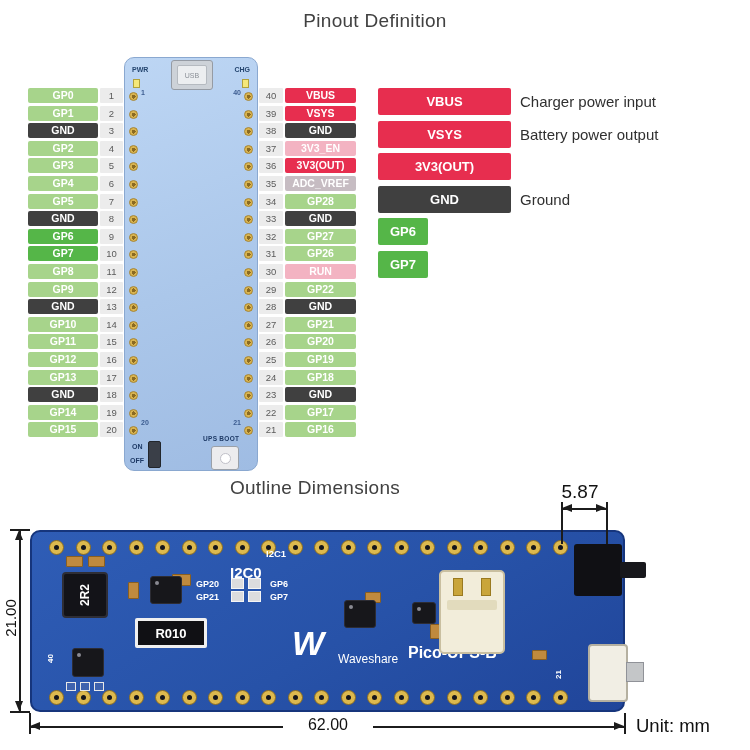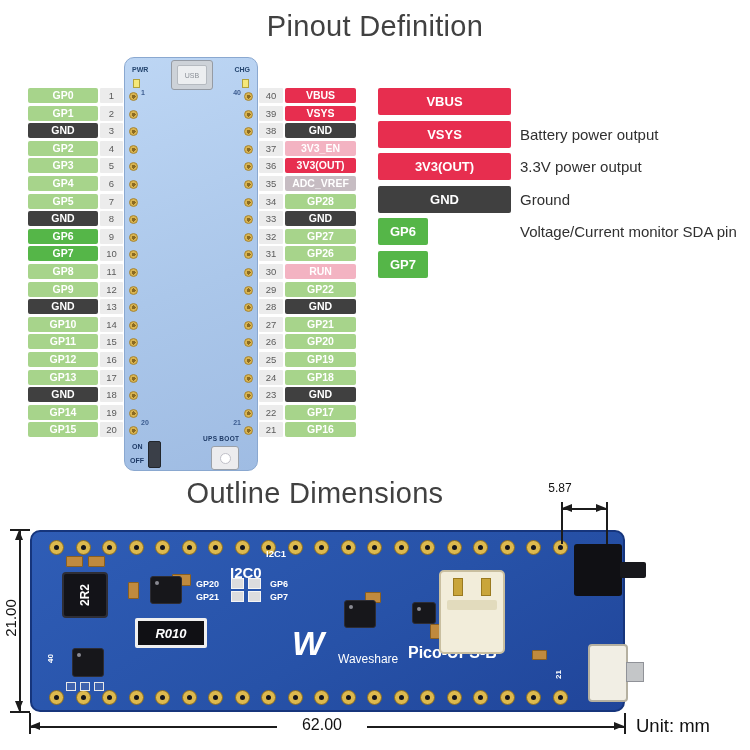--- a/index.html
+++ b/index.html
@@ -1,18 +1,18 @@
 <!DOCTYPE html>
 <html style="--gpio: #a7d48b; --gpio_dark: #55b648; --gnd: #404040; --power: #e72e4f; --control: #f3b3c2; --adc: #c6bcc2;"><head>
 <meta charset="utf-8">
 <style>
   html,body{margin:0;padding:0;background:#fff;font-family:"Liberation Sans",sans-serif;}
   #canvas{position:relative;width:750px;height:750px;background:#fff;overflow:hidden;}
 
-  .title{position:absolute;text-align:center;font-size:29px;color:#414141;font-weight:500;letter-spacing:.3px;}
+  .title{position:absolute;text-align:center;font-size:19px;color:#414141;font-weight:500;letter-spacing:.3px;}
   #t1{left:0;width:750px;top:10px;}
   #t2{left:15px;width:600px;top:477px;}
 
   
   .leftpins{position:absolute;left:28px;top:88px;display:flex;flex-direction:column;gap:2.6px;}
   .rightpins{position:absolute;left:259px;top:88px;display:flex;flex-direction:column;gap:2.6px;}
   .pin-row{display:flex;gap:2px;height:15px;justify-content:center;}
   .pin-label{border-radius:2px;color:#fff;font-weight:bold;font-size:10.5px;line-height:15px;text-align:center;white-space:nowrap;}
   .leftpins .pin-label{width:70px;}
   .rightpins .pin-label{width:71px;}
@@ -80,21 +80,21 @@
   .ic3{left:380px;top:70px;width:22px;height:20px;} .ic4{left:40px;top:116px;width:30px;height:27px;}
   .ic::after{content:"";position:absolute;left:4px;top:4px;width:4px;height:4px;border-radius:50%;background:#8a8a92;}
   .silkt{position:absolute;color:#fff;font-weight:bold;}
   .i2c0{left:198px;top:32px;font-size:15px;} .i2c1{left:234px;top:16px;font-size:9.5px;}
   .j1l{left:164px;top:47px;font-size:9px;} .j1r{left:238px;top:47px;font-size:9px;}
   .j2l{left:164px;top:60px;font-size:9px;} .j2r{left:238px;top:60px;font-size:9px;}
   .jsq{position:absolute;width:13px;height:11px;background:#dcdcde;border:1px solid #f5f5f5;box-sizing:border-box;}
   .jsq1{left:199px;top:46px;} .jsq2{left:216px;top:46px;}
   .jsq3{left:199px;top:59px;} .jsq4{left:216px;top:59px;}
   .shunt{position:absolute;left:103px;top:86px;width:72px;height:30px;background:#101014;border:3px solid #f0f0f0;border-radius:2px;
-         box-sizing:border-box;display:flex;align-items:center;justify-content:center;color:#fff;font-weight:bold;font-style:italic;font-size:13px;}
+         box-sizing:border-box;display:flex;align-items:center;justify-content:center;color:#fff;font-weight:bold;font-size:13px;}
   .wlogo{position:absolute;left:260px;top:94px;color:#fff;font-size:34px;font-weight:bold;font-style:italic;line-height:34px;}
   .brand{position:absolute;left:306px;top:120px;color:#fff;font-size:12px;}
   .model{position:absolute;left:376px;top:112px;color:#fff;font-size:16px;font-weight:bold;}
   .jst{position:absolute;left:407px;top:38px;width:66px;height:84px;background:#f2edda;border:2px solid #c9bfa0;border-radius:5px;box-sizing:border-box;}
   .jst::before{content:"";position:absolute;left:12px;top:6px;width:8px;height:16px;background:#c9a53a;border:1px solid #9a7a20;}
   .jst::after{content:"";position:absolute;left:40px;top:6px;width:8px;height:16px;background:#c9a53a;border:1px solid #9a7a20;}
   .jst-in{position:absolute;left:6px;right:6px;top:28px;height:10px;background:#e2dbbd;border-radius:2px;}
   .sw{position:absolute;left:542px;top:12px;width:48px;height:52px;background:#101014;border-radius:3px;}
   .sw-lever{position:absolute;left:588px;top:30px;width:26px;height:16px;background:#18181c;border-radius:2px;}
   .btn2{position:absolute;left:556px;top:112px;width:40px;height:58px;background:#f1eee4;border:2px solid #b5b0a0;border-radius:4px;box-sizing:border-box;}
@@ -106,22 +106,22 @@
 
   
   .hline{position:absolute;height:1.5px;background:#1c1c1c;}
   .vline{position:absolute;width:1.5px;background:#1c1c1c;}
   .au{position:absolute;width:0;height:0;border-left:4px solid transparent;border-right:4px solid transparent;border-bottom:10px solid #1c1c1c;}
   .ad{position:absolute;width:0;height:0;border-left:4px solid transparent;border-right:4px solid transparent;border-top:10px solid #1c1c1c;}
   .al{position:absolute;width:0;height:0;border-top:4px solid transparent;border-bottom:4px solid transparent;border-right:10px solid #1c1c1c;}
   .ar{position:absolute;width:0;height:0;border-top:4px solid transparent;border-bottom:4px solid transparent;border-left:10px solid #1c1c1c;}
   .dimlab{position:absolute;font-size:16px;color:#111;text-align:center;}
   .lab-h{left:-13px;top:610px;width:46px;height:16px;transform:rotate(-90deg);font-size:15px;}
-  .lab-w{left:277px;top:716px;width:90px;background:#fff;z-index:2;}
-  .lab-s{left:528px;top:481px;width:64px;font-size:12px;}
+  .lab-w{left:283px;top:716px;width:90px;background:#fff;z-index:2;}
+  .lab-s{left:548px;top:481px;width:64px;font-size:19px;}
   .unit{position:absolute;left:636px;top:715px;font-size:18.5px;color:#111;}
 </style>
 </head>
 <body>
 
 <div id="canvas">
 
   <div class="title" id="t1">Pinout Definition</div>
 
   <div class="leftpins">
@@ -351,45 +351,44 @@
         <div class="pin-num">21</div>
         <div class="pin-label t-gpio">GP16</div>
       </div>
     </div>
 
   <div class="legend">
       <div class="legend-row">
         <div class="legend-boxes">
           <div class="legend-box t-power">VBUS</div>
         </div>
+        <div class="legend-desc">Charger power input</div>
       </div>
       <div class="legend-row">
         <div class="legend-boxes">
           <div class="legend-box t-power">VSYS</div>
         </div>
         <div class="legend-desc">Battery power output</div>
       </div>
       <div class="legend-row">
         <div class="legend-boxes">
           <div class="legend-box t-power">3V3(OUT)</div>
         </div>
-        <div class="legend-desc">3.3V power output</div>
       </div>
       <div class="legend-row">
         <div class="legend-boxes">
           <div class="legend-box t-gnd">GND</div>
         </div>
         <div class="legend-desc">Ground</div>
       </div>
       <div class="legend-row">
         <div class="legend-boxes">
           <div class="legend-box t-gpio_dark small1">GP6</div>
           <div class="legend-box t-gpio_dark small2">SDA</div>
         </div>
-        <div class="legend-desc">Voltage/Current monitor SDA pin</div>
       </div>
       <div class="legend-row">
         <div class="legend-boxes">
           <div class="legend-box t-gpio_dark small1">GP7</div>
           <div class="legend-box t-gpio_dark small2">SCL</div>
         </div>
       </div>
     </div>
 
   <div class="title" id="t2">Outline Dimensions</div>

